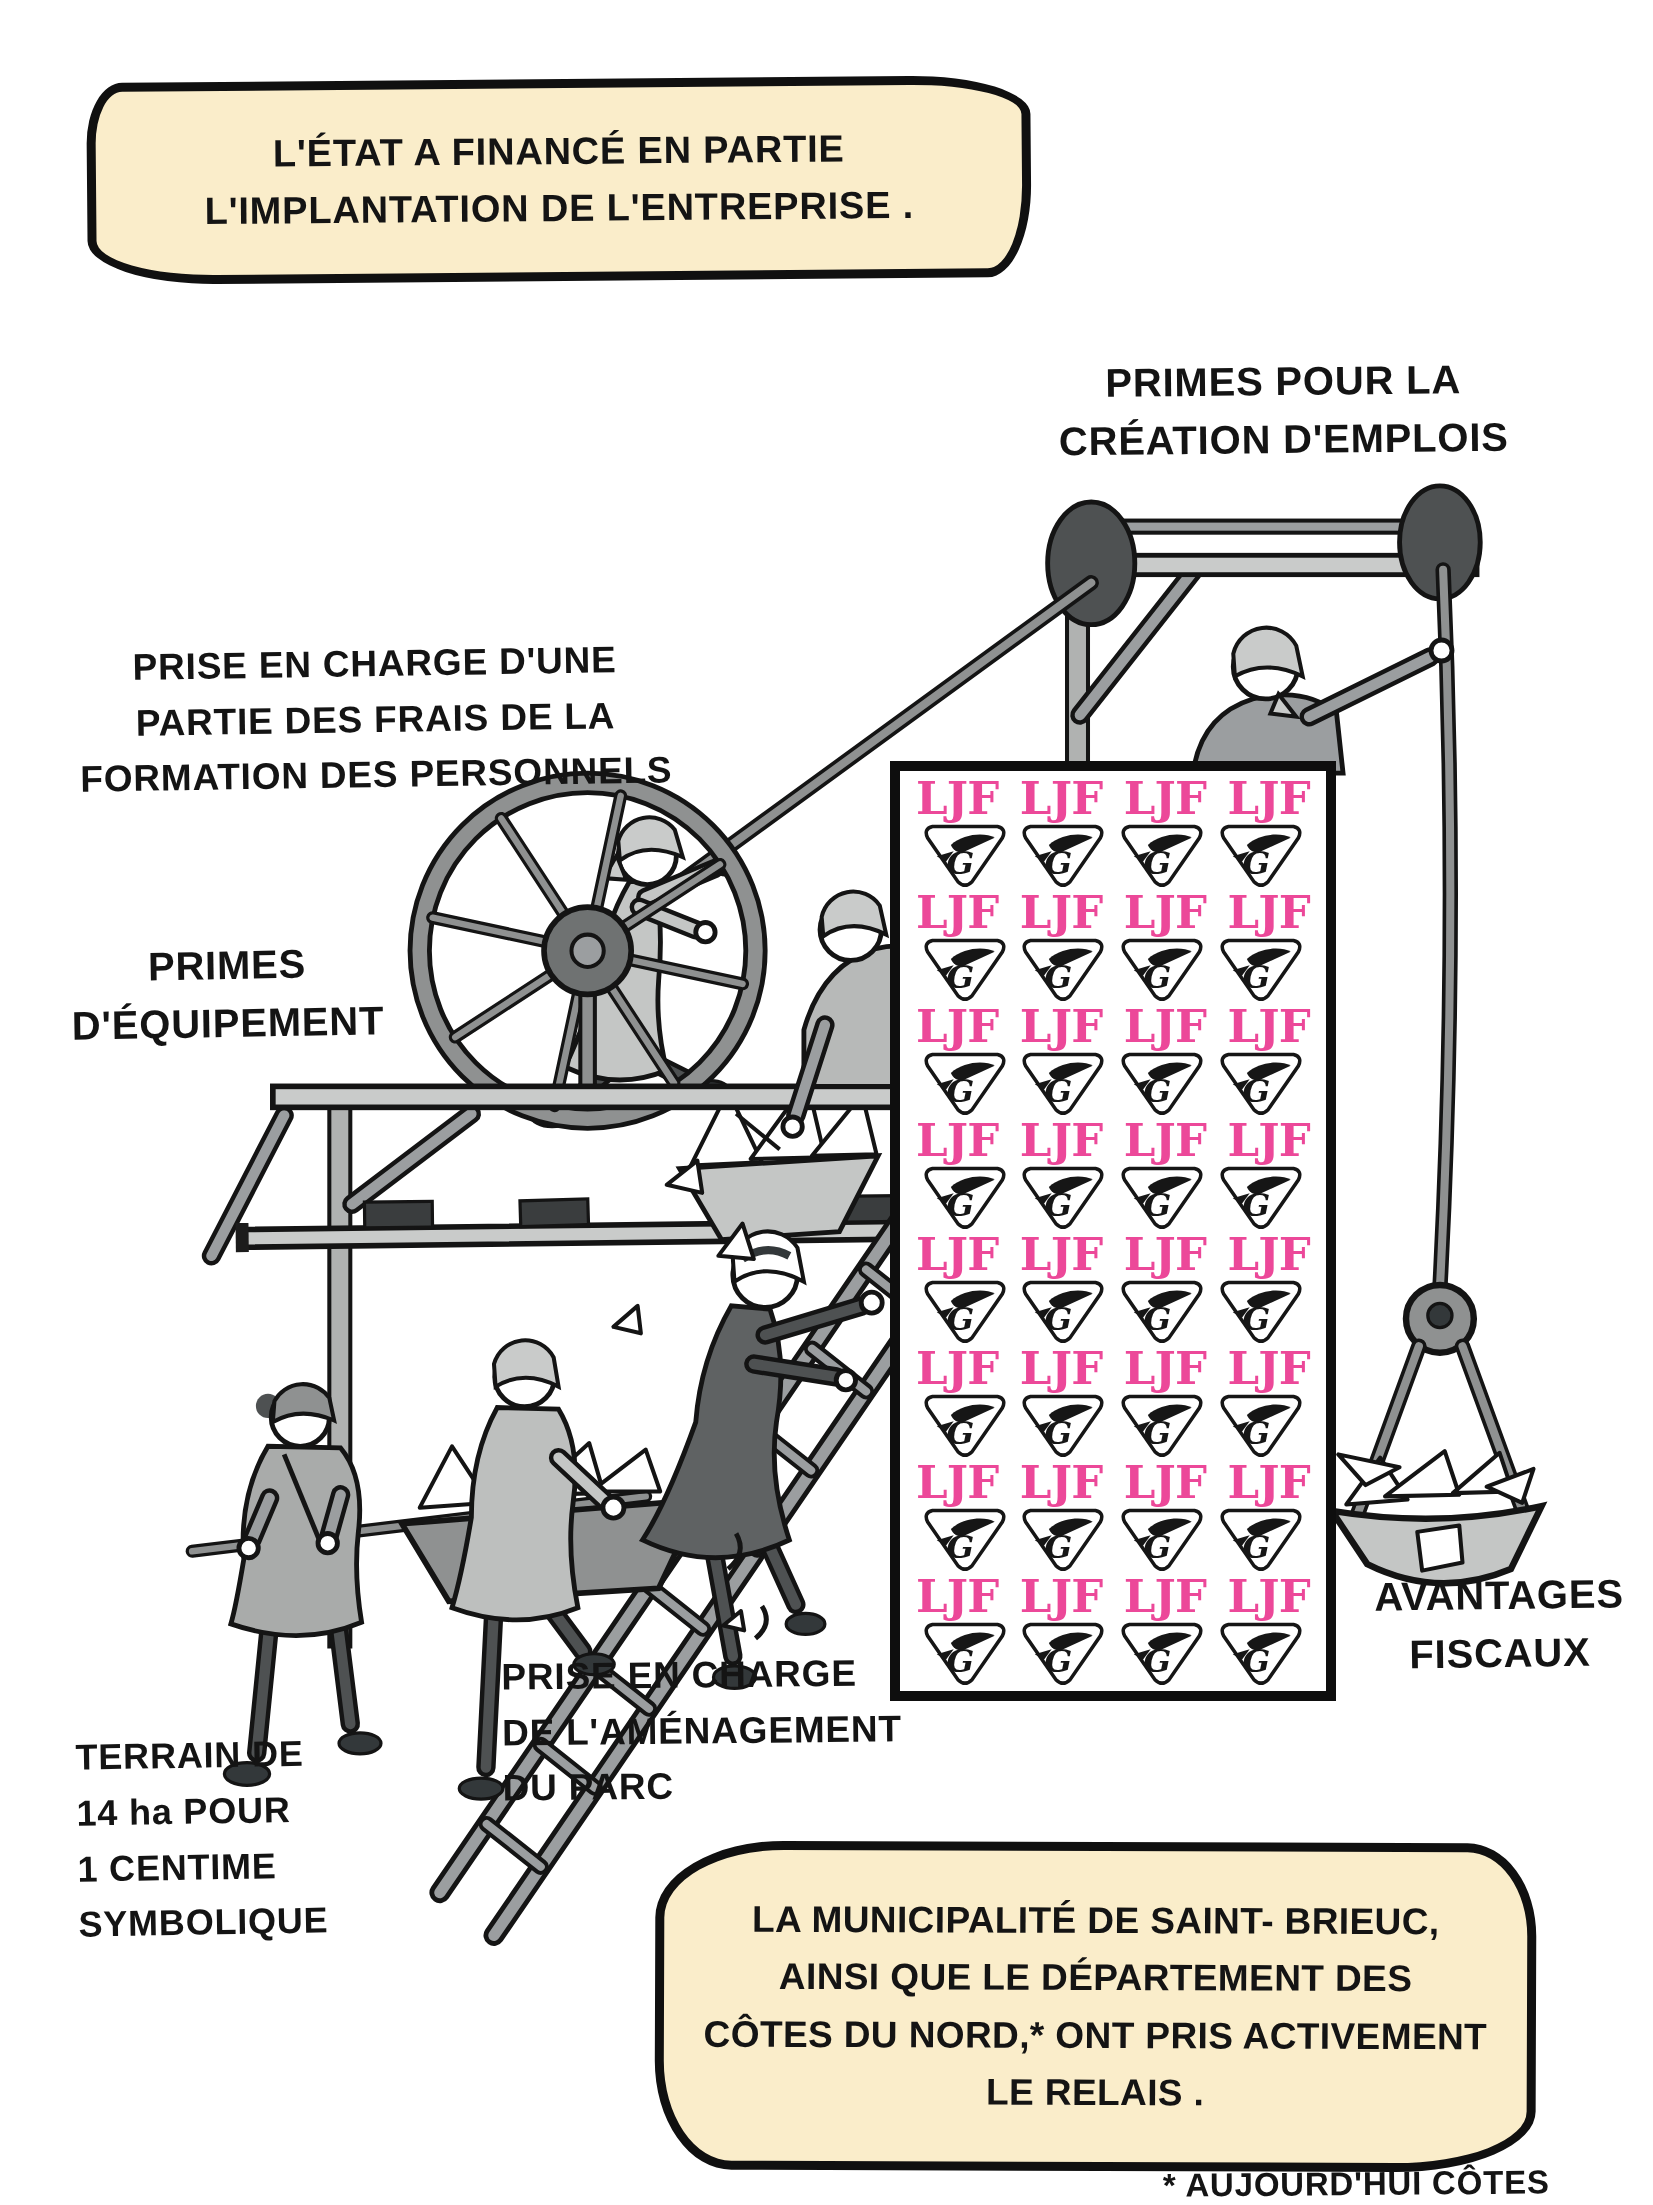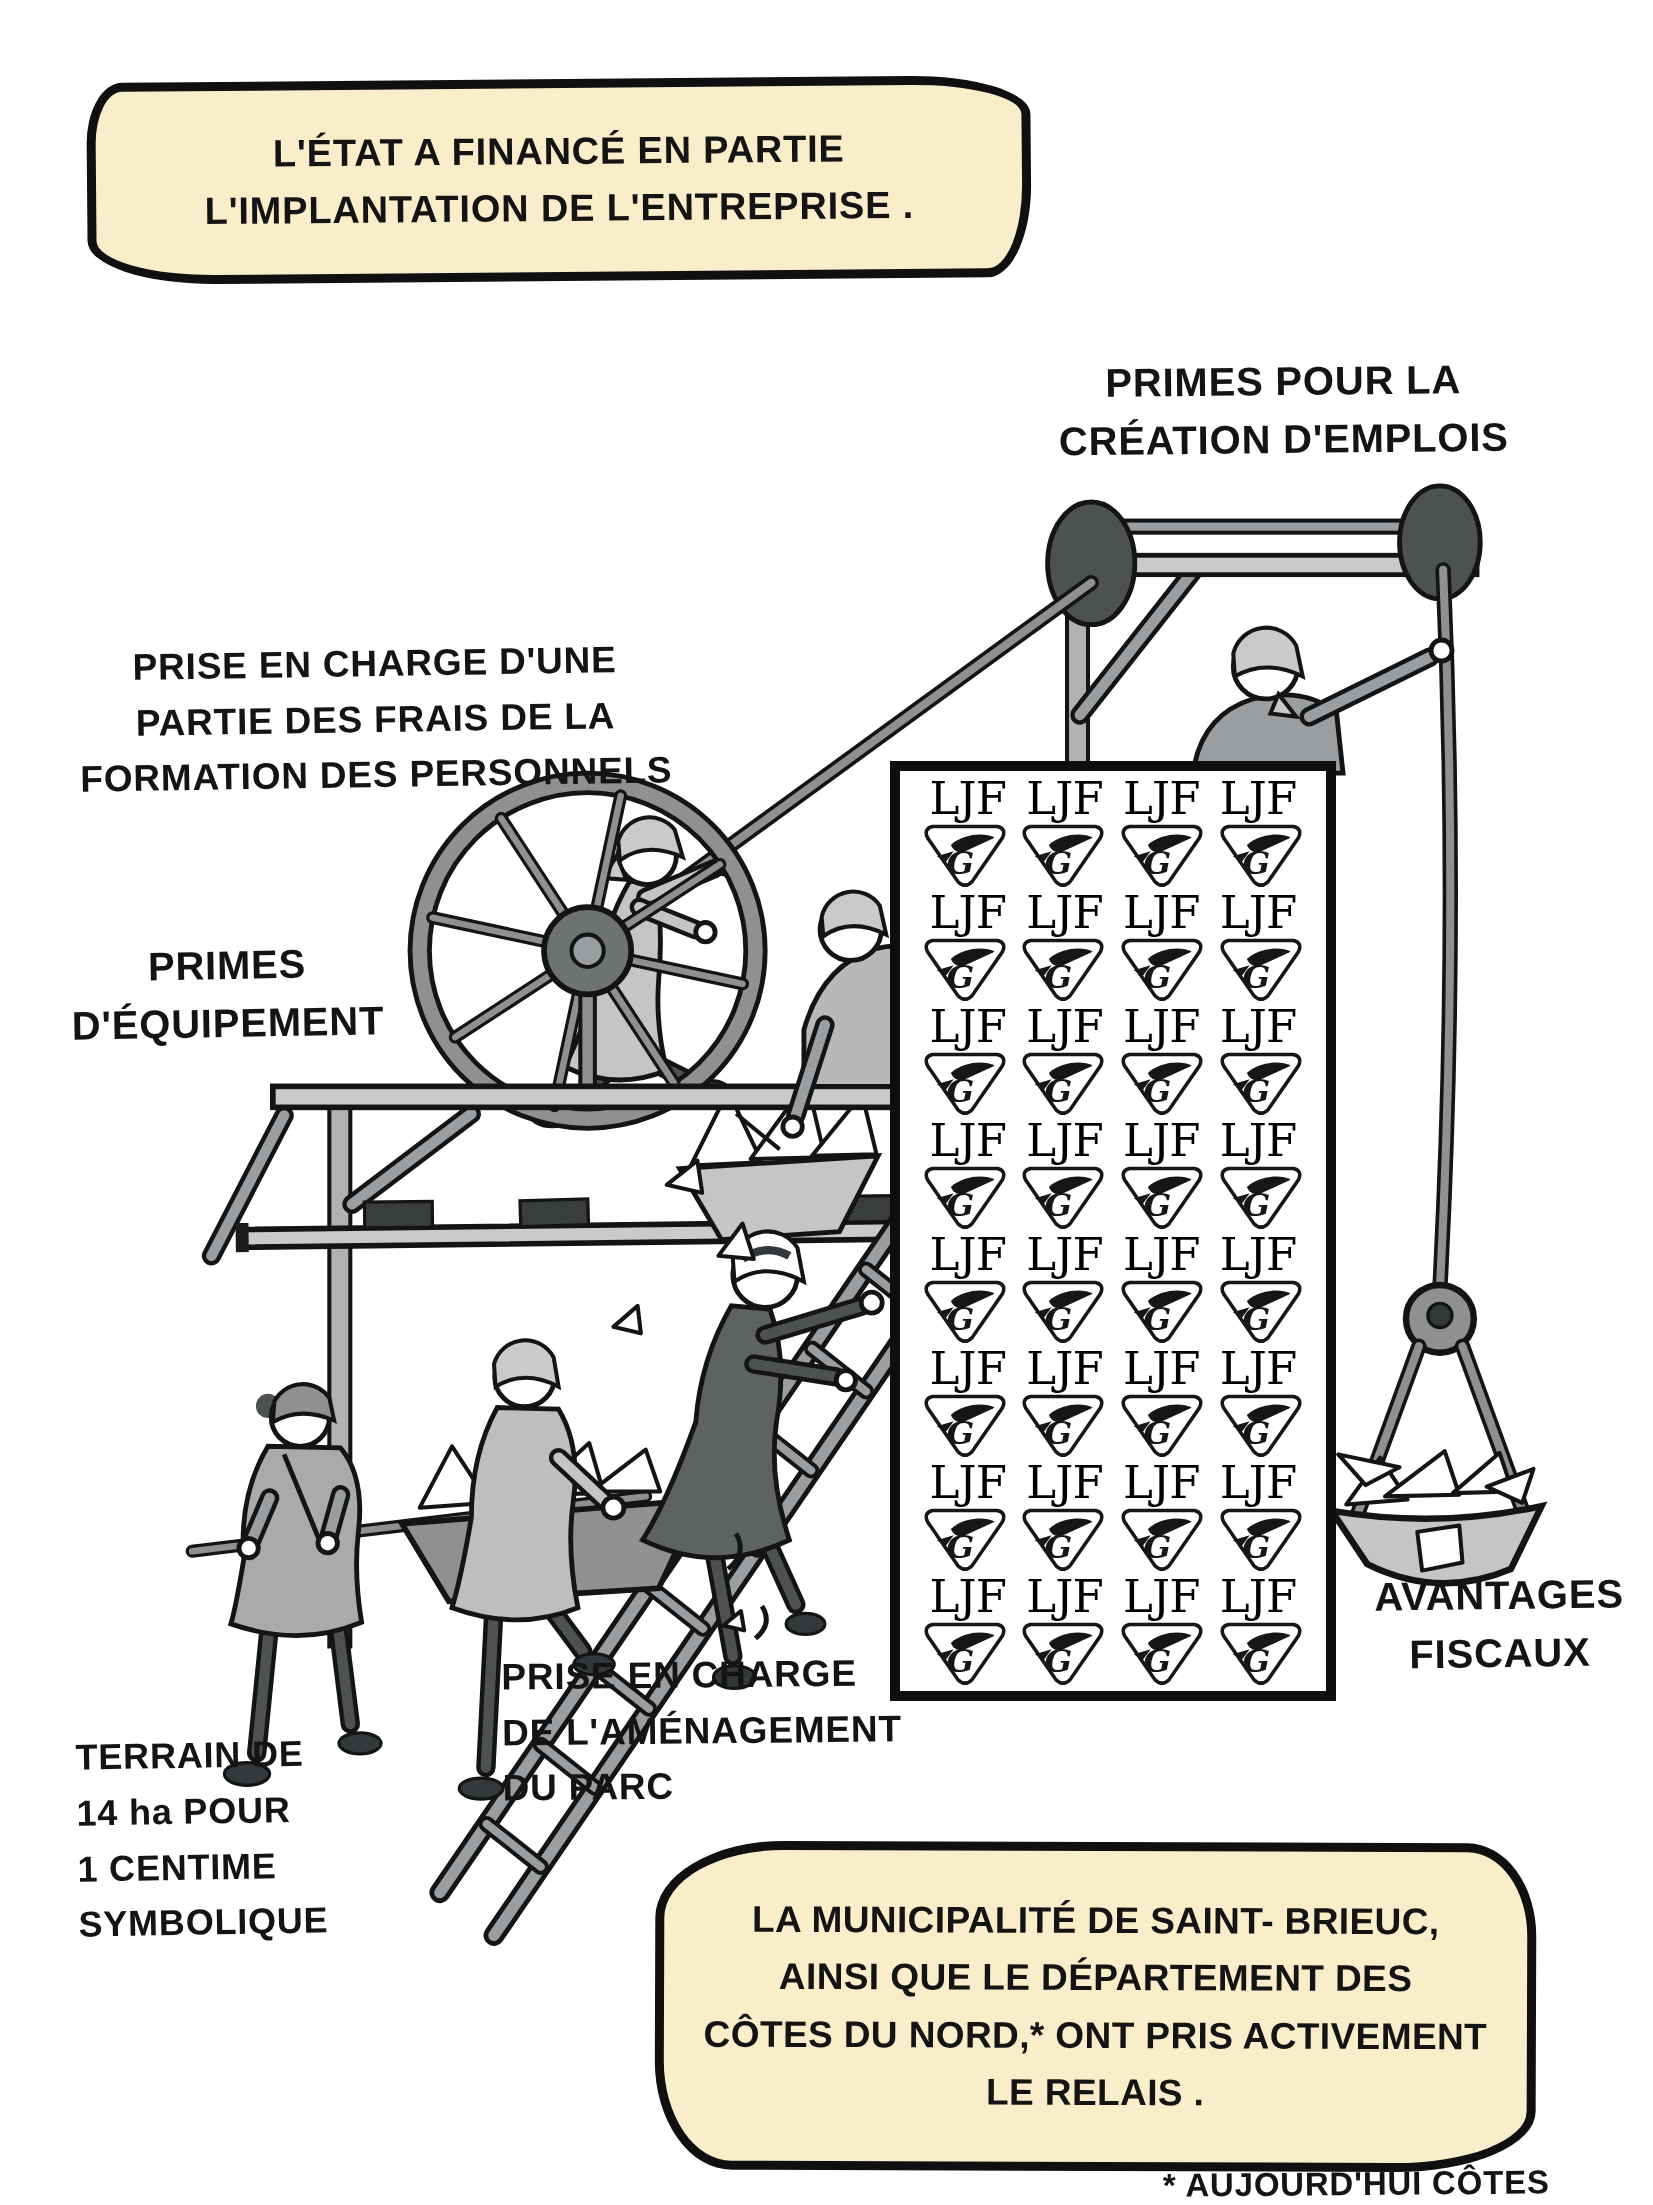--- a/index.html
+++ b/index.html
@@ -25,22 +25,22 @@
   #label-equipment{left:42px;top:936px;width:371px;text-align:center;font-size:40px;line-height:1.45;transform:rotate(-1deg);}
   #label-land{left:77px;top:1727px;width:307px;text-align:left;font-size:36px;line-height:1.55;transform:rotate(-1deg);}
   #label-park{left:502px;top:1647px;width:468px;text-align:left;font-size:37px;line-height:1.5;transform:rotate(-0.6deg);}
   #label-tax{left:1330px;top:1566px;width:339px;text-align:center;font-size:40px;line-height:1.45;transform:rotate(-0.8deg);}
   #footnote{left:1082px;top:2165px;width:549px;text-align:center;font-size:33px;transform:rotate(-0.5deg);}
 
   
   #panel{position:absolute;left:890px;top:761px;width:446px;height:940px;background:#ffffff;
          border:10.5px solid #0e0e0e;box-sizing:border-box;display:flex;flex-direction:column;
          justify-content:space-evenly;align-items:center;padding:3.2px 0;}
-  .brand-row{font-family:"DejaVu Serif",serif;font-weight:400;font-size:45px;line-height:1;
-         letter-spacing:-0.8px;word-spacing:6.5px;color:#000000;white-space:nowrap;}
+  .brand-row{font-family:"DejaVu Serif",serif;font-weight:700;font-size:45px;line-height:1;
+         letter-spacing:-0.8px;word-spacing:6.5px;color:#ec4899;white-space:nowrap;}
   .logo-row{display:flex;width:96%;justify-content:space-evenly;align-items:center;}
   .logo-row svg{width:86px;height:65px;}
 
   #scene{position:absolute;left:0;top:0;}
 
   
   .limb-o{stroke:#141414;stroke-width:24;stroke-linecap:round;fill:none;}
   .limb-i{stroke:#9b9ea0;stroke-width:13;stroke-linecap:round;fill:none;}
   .limb-i.dk{stroke:#4e5152;}
   .limb-i.lt{stroke:#c4c6c5;}

